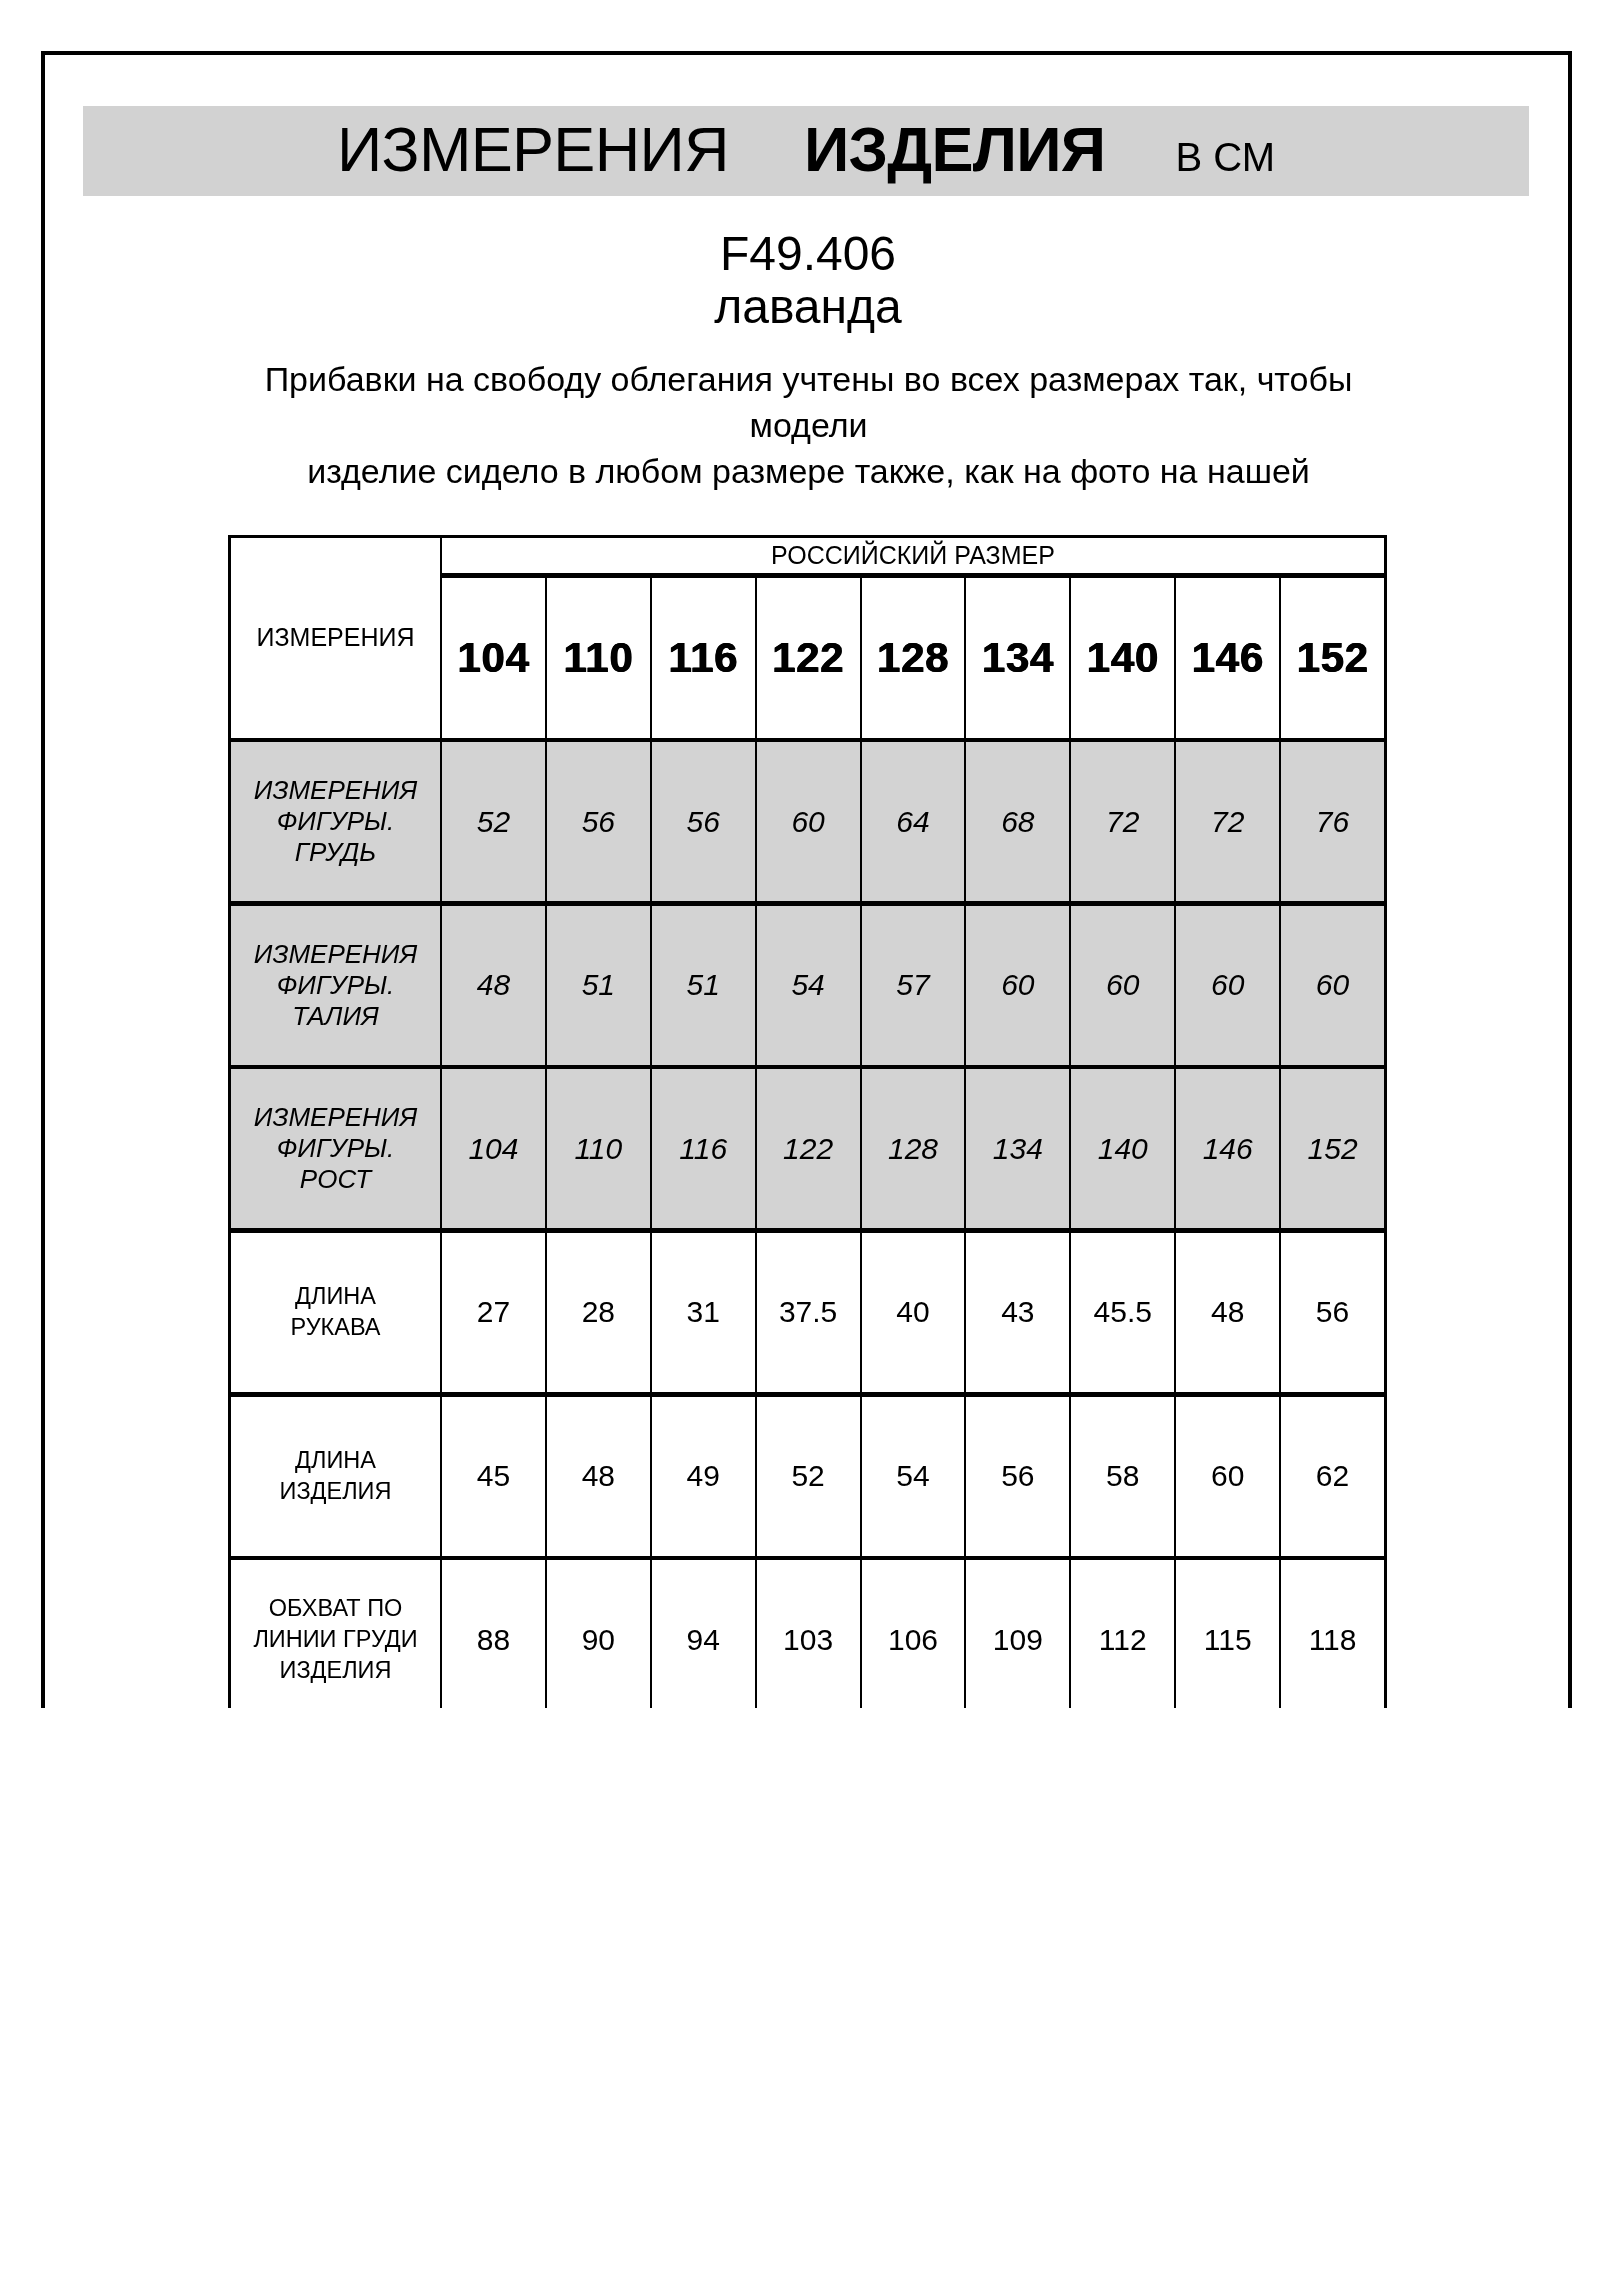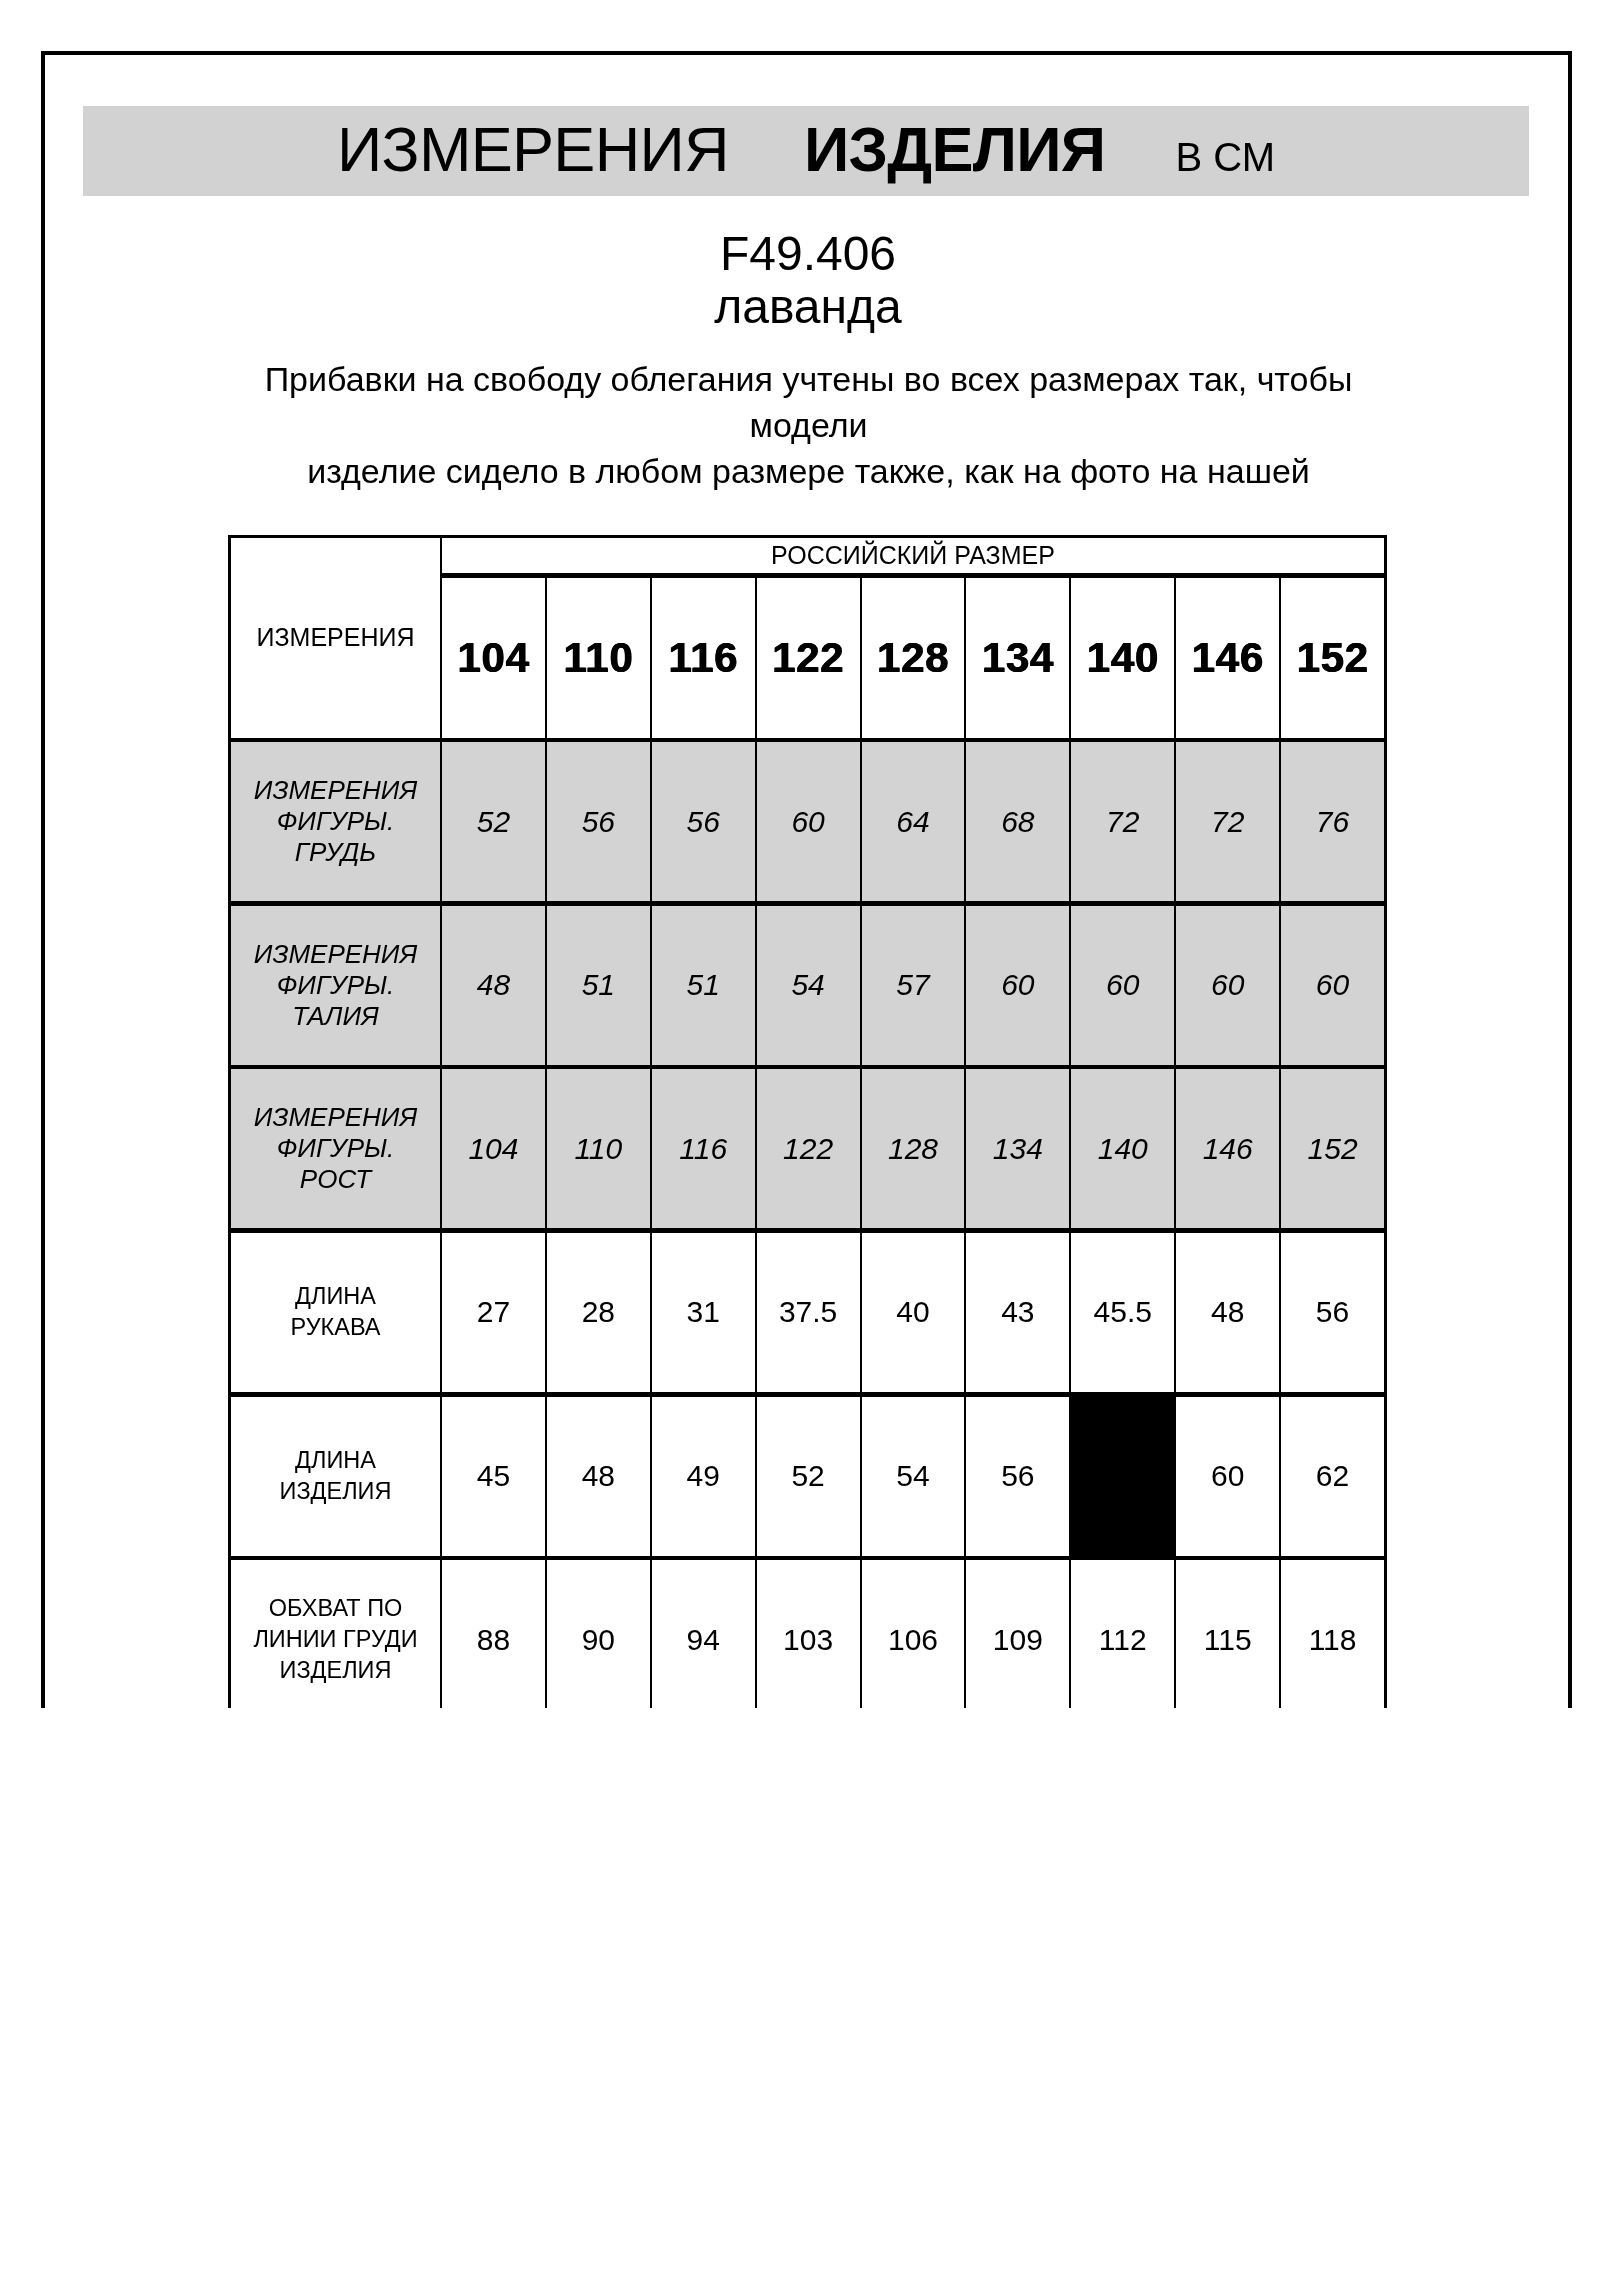--- a/index.html
+++ b/index.html
@@ -147,20 +147,21 @@
       <div class="cell value-cell" style="grid-area: 6 / 9;">48</div>
       <div class="cell value-cell" style="grid-area: 6 / 10;">56</div>
       <div class="cell label-cell" style="grid-area: 7 / 1;">ДЛИНА
 ИЗДЕЛИЯ</div>
       <div class="cell value-cell" style="grid-area: 7 / 2;">45</div>
       <div class="cell value-cell" style="grid-area: 7 / 3;">48</div>
       <div class="cell value-cell" style="grid-area: 7 / 4;">49</div>
       <div class="cell value-cell" style="grid-area: 7 / 5;">52</div>
       <div class="cell value-cell" style="grid-area: 7 / 6;">54</div>
       <div class="cell value-cell" style="grid-area: 7 / 7;">56</div>
+      <div class="cell value-cell" style="grid-area: 7 / 8;">58</div>
       <div class="cell value-cell" style="grid-area: 7 / 9;">60</div>
       <div class="cell value-cell" style="grid-area: 7 / 10;">62</div>
       <div class="cell label-cell" style="grid-area: 8 / 1;">ОБХВАТ ПО
 ЛИНИИ ГРУДИ
 ИЗДЕЛИЯ</div>
       <div class="cell value-cell" style="grid-area: 8 / 2;">88</div>
       <div class="cell value-cell" style="grid-area: 8 / 3;">90</div>
       <div class="cell value-cell" style="grid-area: 8 / 4;">94</div>
       <div class="cell value-cell" style="grid-area: 8 / 5;">103</div>
       <div class="cell value-cell" style="grid-area: 8 / 6;">106</div>

